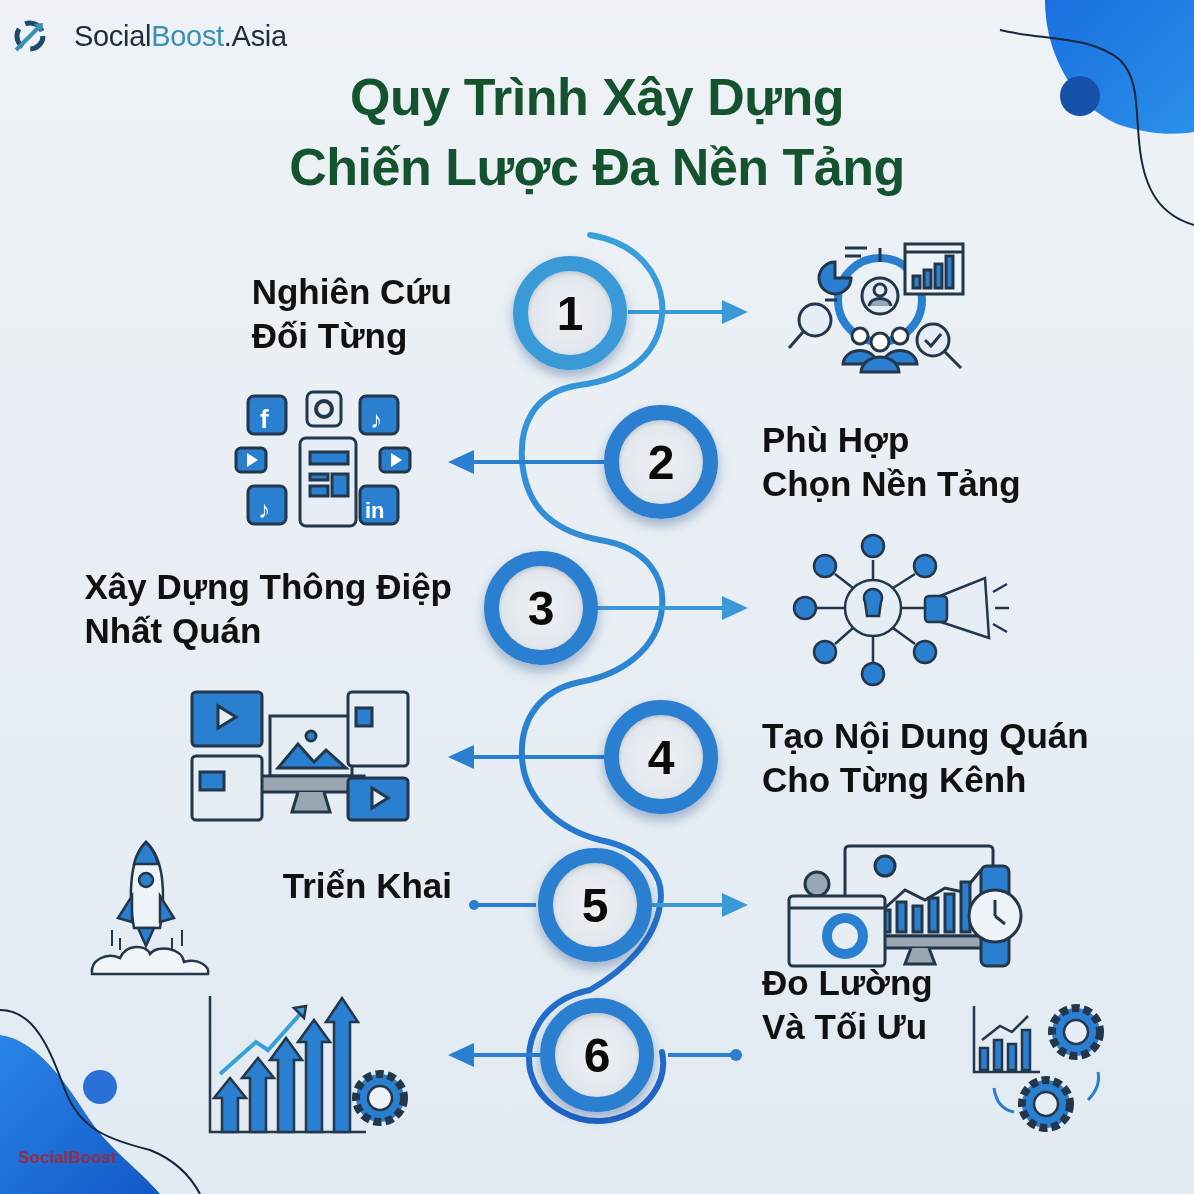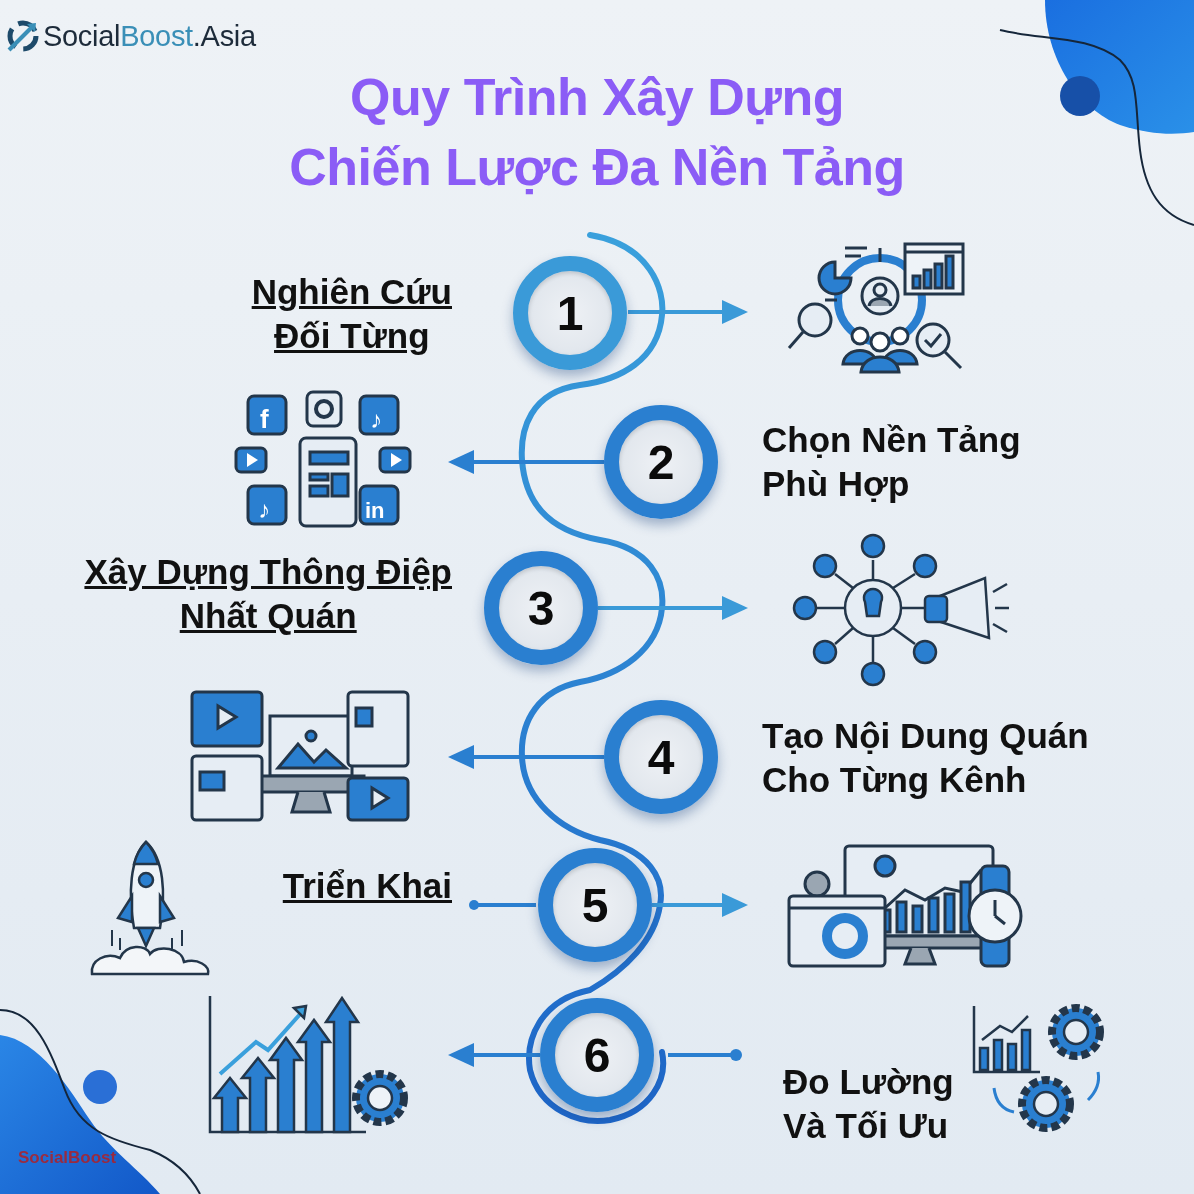--- a/index.html
+++ b/index.html
@@ -1,27 +1,27 @@
 <!DOCTYPE html>
 <html><head>
 <meta charset="utf-8">
 <style>
   html, body { margin:0; padding:0; }
   body { width:1194px; height:1194px; position:relative; overflow:hidden;
          background: linear-gradient(180deg,#eef2f6 0%,#e8eef4 50%,#e2eaf2 100%);
          font-family: "Liberation Sans", sans-serif; color:#111; }
   .abs { position:absolute; }
-  .logo { left:3px; top:16px; display:flex; align-items:center; gap:0; }
+  .logo { left:10px; top:16px; display:flex; align-items:center; gap:24px; }
   .logo-text { font-size:29px; letter-spacing:-0.3px; }
   .logo-dark { color:#1d2b3a; }
   .logo-blue { color:#3a8fb7; }
   .title { left:0; width:1194px; top:62px; text-align:center; font-weight:bold;
-           font-size:52px; line-height:70px; letter-spacing:-0.5px; color:#8b5cf6; }
+           font-size:52px; line-height:70px; letter-spacing:-0.5px; color:#14532d; }
   .label { font-weight:bold; font-size:35px; line-height:44px; color:#111; }
-  .label.right-al { text-align:center;text-decoration:underline; }
+  .label.right-al { text-align:left; }
   .num { position:absolute; width:114px; height:114px; border-radius:50%;
          background: radial-gradient(circle, #eef1f5 0%, #e3e8ee 60%, #d5dde6 100%);
          border:15px solid #2a7fd0; box-sizing:border-box;
          box-shadow: 0 6px 12px rgba(20,60,120,0.35), inset 0 2px 4px rgba(0,0,0,0.15);
          display:flex; align-items:center; justify-content:center;
          font-weight:bold; font-size:48px; color:#0b0b0b; }
   .num.light { border-color:#3a9ad8; }
   svg { display:block; }
   .wm { left:18px; top:1148px; font-weight:bold; font-size:17px; color:#b91c1c; opacity:0.8; }
 </style>
@@ -102,35 +102,35 @@
 <div class="num" style="left:484px;top:551px;">3</div>
 <div class="num" style="left:604px;top:700px;">4</div>
 <div class="num" style="left:538px;top:848px;">5</div>
 <div class="num" style="left:540px;top:998px;">6</div>
 
 <div class="abs label right-al" style="right:742px;top:270px;">
   <div>Nghiên Cứu</div>
   <div>Đối Từng</div>
 </div>
 <div class="abs label" style="left:762px;top:418px;">
+  <div>Phù Hợp</div>
   <div>Chọn Nền Tảng</div>
-  <div>Phù Hợp</div>
-</div>
-<div class="abs label right-al" style="right:742px;top:550px;">
+</div>
+<div class="abs label right-al" style="right:742px;top:565px;">
   <div>Xây Dựng Thông Điệp</div>
   <div>Nhất Quán</div>
 </div>
 <div class="abs label" style="left:762px;top:714px;">
   <div>Tạo Nội Dung Quán</div>
   <div>Cho Từng Kênh</div>
 </div>
 <div class="abs label right-al" style="right:742px;top:864px;">
   <div>Triển Khai</div>
 </div>
-<div class="abs label" style="left:762px;top:1060px;margin-left:21px;">
+<div class="abs label" style="left:762px;top:961px;">
   <div>Đo Lường</div>
   <div>Và Tối Ưu</div>
 </div>
 
 <svg class="abs" style="left:785px;top:238px" width="185" height="138" viewBox="0 0 185 138">
   <g stroke="#23364a" stroke-width="3" fill="none">
     <circle cx="95" cy="62" r="42" stroke="#2a7fd0" stroke-width="8"></circle>
     <line x1="95" y1="10" x2="95" y2="24"></line>
       <line x1="40" y1="62" x2="52" y2="62"></line>
     <circle cx="95" cy="58" r="18" fill="#e6edf4"></circle>

